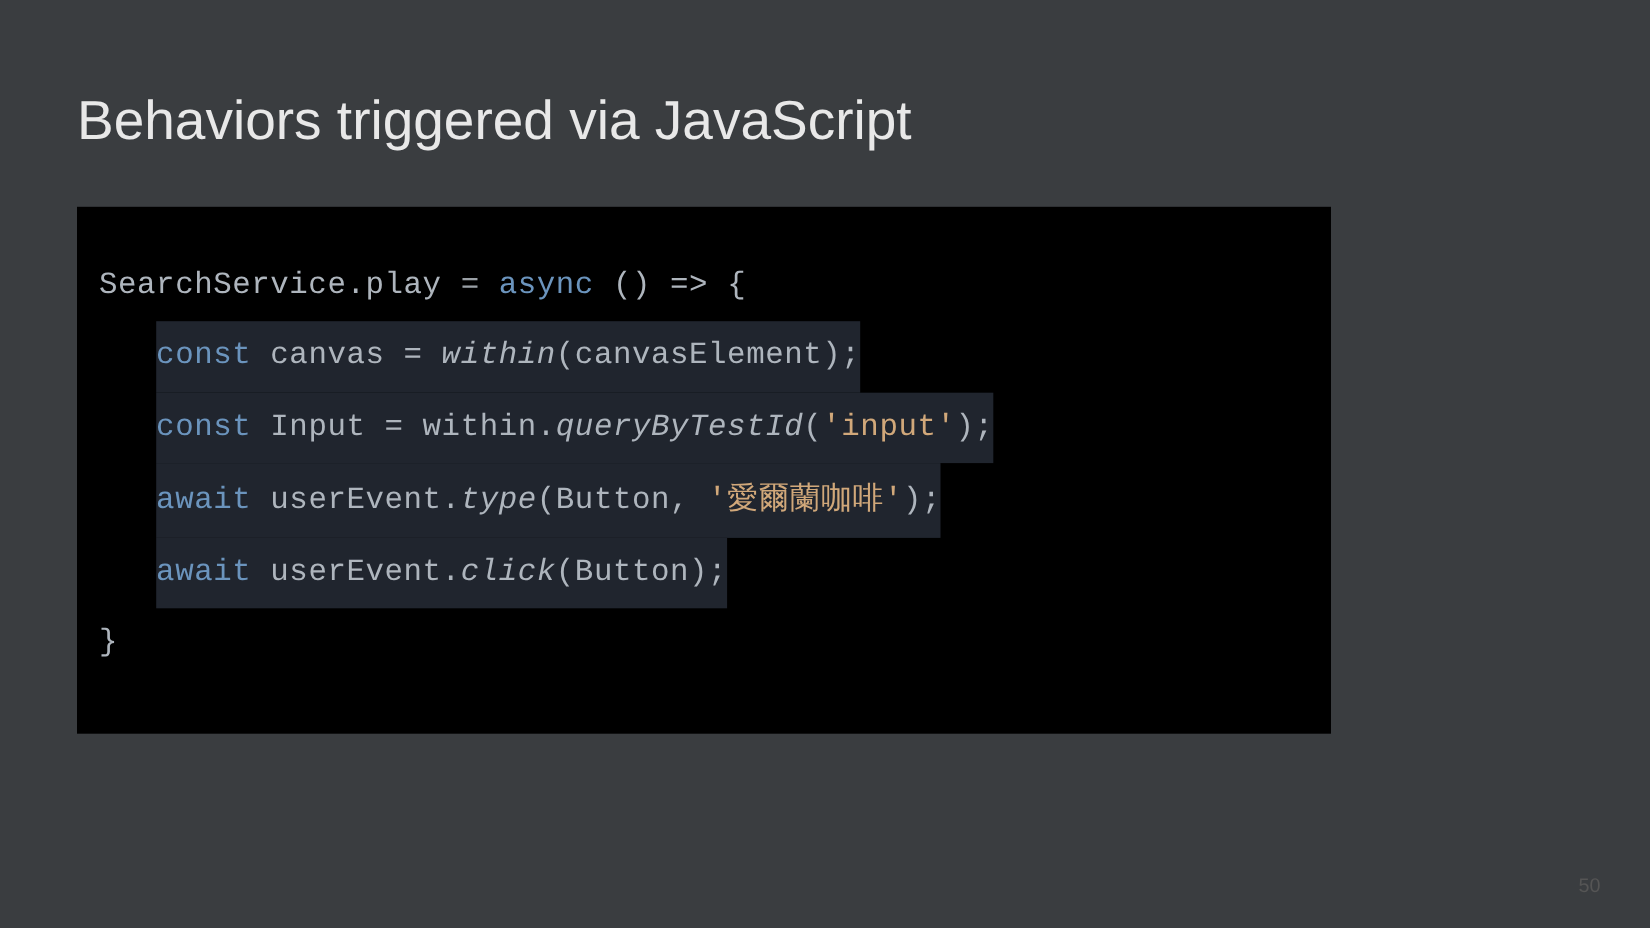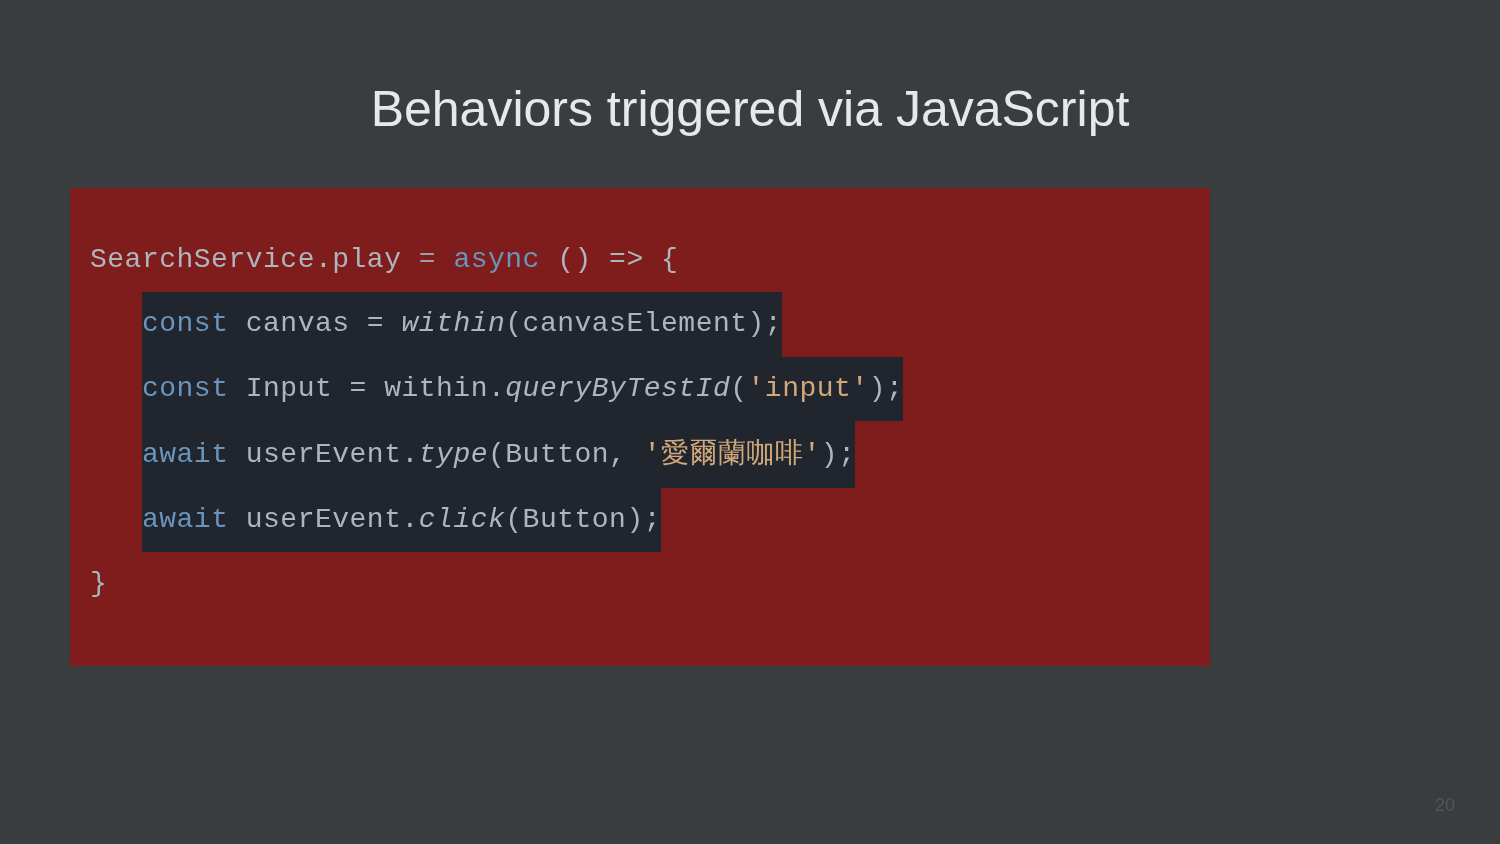--- a/index.html
+++ b/index.html
@@ -18,24 +18,23 @@
     .slide {
       width: 100%;
       height: 100%;
       padding: 80px 70px 0 70px;
     }
     .title {
       color: #e8e8e8;
       font-size: 50px;
       font-weight: 400;
       margin-bottom: 50px;
-      text-align: center;
     }
     .code-block {
-      background: #7f1d1d;
+      background: #000000;
       padding: 40px 20px 50px 20px;
       width: 1140px;
       font-family: 'Courier New', Courier, monospace;
       font-size: 28px;
       line-height: 2.3;
       letter-spacing: 0.5px;
     }
     .code-line {
       white-space: pre;
       color: #aeb5bd;
@@ -79,13 +78,13 @@
 
 
     <div class="code-line"><span class="indent">   </span><span class="hl-bg"><span class="tok-keyword-await">await</span><span class="tok-id"> userEvent.</span><span class="tok-method">type</span><span class="tok-punct">(Button, </span><span class="tok-str">'</span><span class="tok-str-cjk">愛爾蘭咖啡</span><span class="tok-str">'</span><span class="tok-punct">);</span></span></div>
 
     <div class="code-line"><span class="indent">   </span><span class="hl-bg"><span class="tok-keyword-await">await</span><span class="tok-id"> userEvent.</span><span class="tok-method">click</span><span class="tok-punct">(Button);</span></span></div>
 
     <div class="code-line"><span class="tok-punct">}</span></div>
   </div>
 </div>
 
-<div class="page-num">20</div>
+<div class="page-num">50</div>
 
 </body></html>

